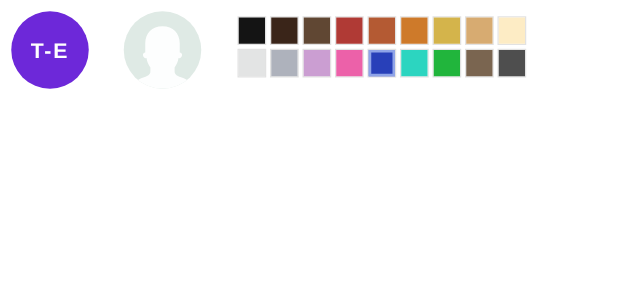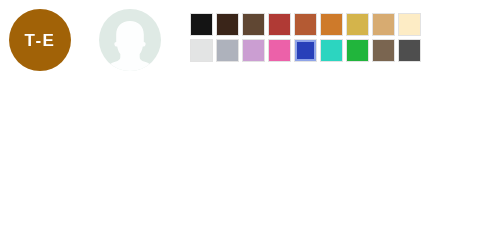--- a/index.html
+++ b/index.html
@@ -85,21 +85,21 @@
   }
   .swatch.selected .swatch-fill {
     border: 2px solid #8fa4e8;
   }
 </style>
 </head>
 <body>
 
 <div id="root">
 
-  <div class="avatar" id="initials-avatar" style="background: #a16207;">
+  <div class="avatar" id="initials-avatar" style="background: #6d28d9;">
     <span id="initials-text" style="color: rgb(255, 255, 255);">T-E</span>
   </div>
 
   <div class="avatar" id="default-avatar" style="background: rgb(223, 234, 229);">
     <span>
       <svg viewBox="0 0 62 62" xmlns="http://www.w3.org/2000/svg">
         <path d="M31 12
                  C22.5 12 17.2 17.6 17.2 25.6
                  L17.2 33.0
                  C16.0 33.1 15.2 34.0 15.4 35.2

